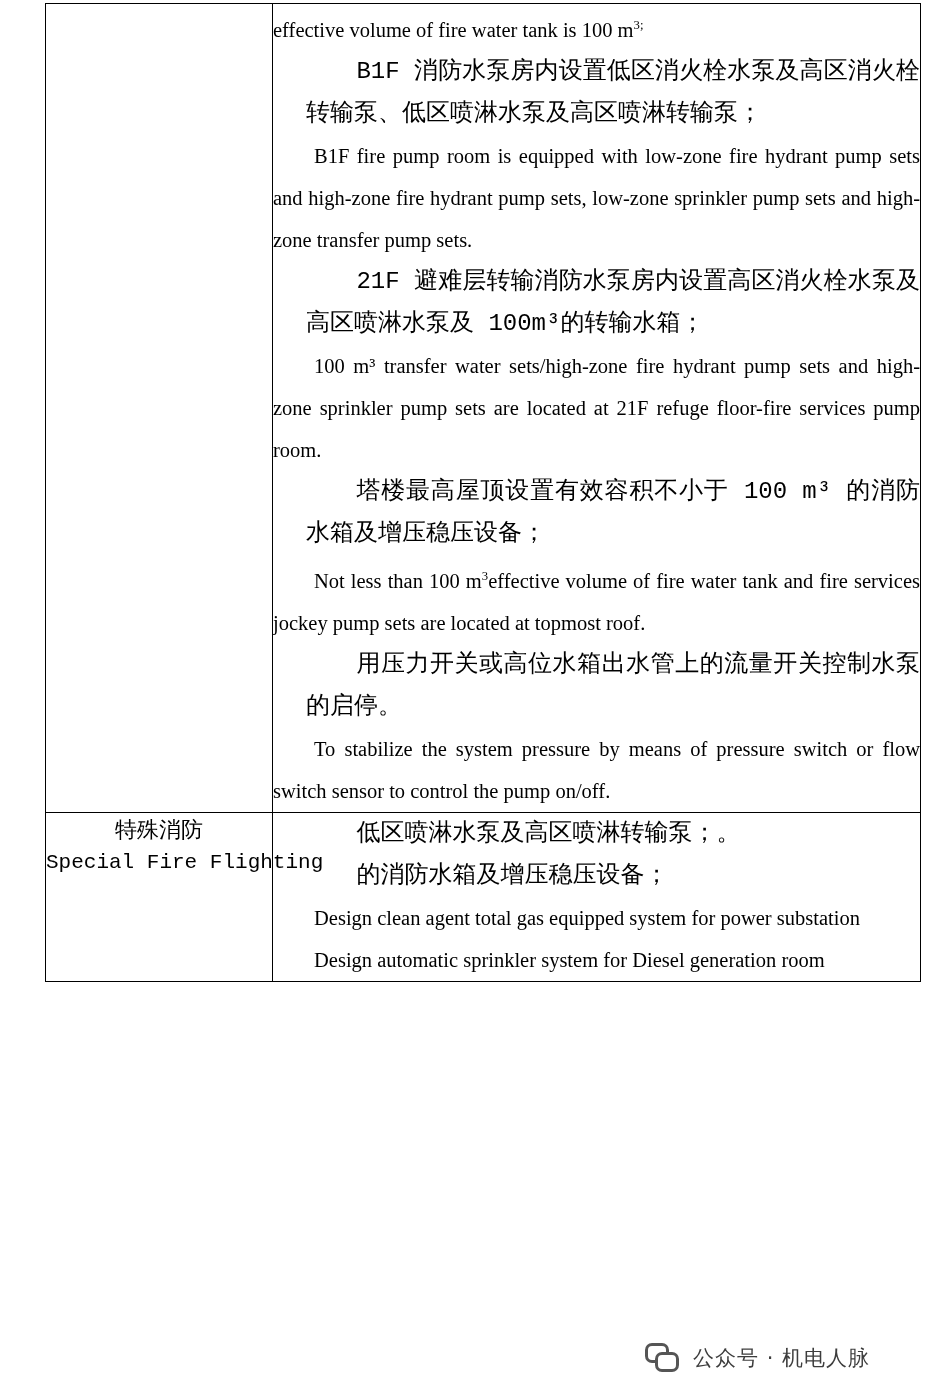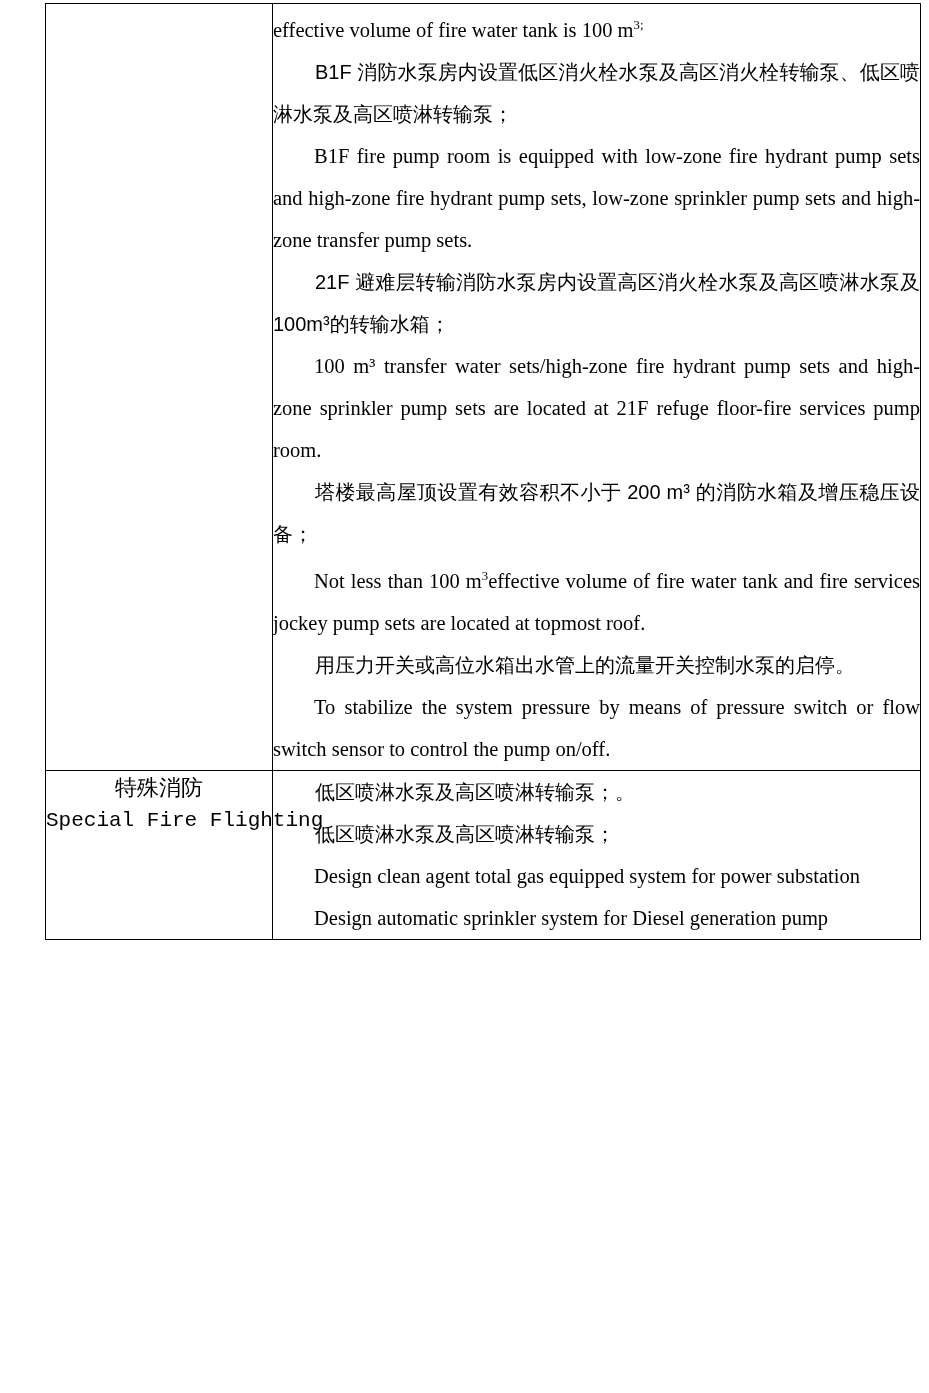--- a/index.html
+++ b/index.html
@@ -59,22 +59,23 @@
   }
 
   p.para {
     margin: 0;
     font-size: 20.5px;
     line-height: 42px;
     text-align: justify;
     text-justify: inter-word;
   }
   p.para.cn {
-    font-family: Liberation Sans, sans-serif;
-    font-size: 20px;
+    font-family: Liberation Mono, monospace;
+    font-size: 24px;
+    margin-left: 33px;
   }
   p.indent {
     text-indent: 2em;
   }
   p.cn.indent {
     text-indent: 2.1em;
   }
   .nojust {
     text-align: left;
   }
@@ -141,36 +142,43 @@
         <td class="col-label">
           <div class="label-cn"></div>
           <div class="label-en"></div>
         </td>
         <td class="col-body">
           <p class="para">effective volume of fire water tank is 100 m<sup class="small">3;</sup></p>
           <p class="para cn indent">B1F 消防水泵房内设置低区消火栓水泵及高区消火栓转输泵、低区喷淋水泵及高区喷淋转输泵；</p>
           <p class="para indent">B1F fire pump room is equipped with low-zone fire hydrant pump sets and high-zone fire hydrant pump sets, low-zone sprinkler pump sets and high-zone transfer pump sets.</p>
           <p class="para cn indent">21F 避难层转输消防水泵房内设置高区消火栓水泵及高区喷淋水泵及 100m³的转输水箱；</p>
           <p class="para indent">100 m³ transfer water sets/high-zone fire hydrant pump sets and high-zone sprinkler pump sets are located at 21F refuge floor-fire services pump room.</p>
-          <p class="para cn indent">塔楼最高屋顶设置有效容积不小于 200 m³ 的消防水箱及增压稳压设备；</p>
+          <p class="para cn indent">塔楼最高屋顶设置有效容积不小于 100 m³ 的消防水箱及增压稳压设备；</p>
           <p class="para indent">Not less than 100 m<sup class="small">3</sup>effective volume of fire water tank and fire services jockey pump sets are located at topmost roof.</p>
           <p class="para cn indent">用压力开关或高位水箱出水管上的流量开关控制水泵的启停。</p>
           <p class="para indent">To stabilize the system pressure by means of pressure switch or flow switch sensor to control the pump on/off.</p>
         </td>
       </tr>
       <tr>
         <td class="col-label">
           <div class="label-cn">特殊消防</div>
           <div class="label-en">Special Fire Flighting</div>
         </td>
         <td class="col-body">
           <p class="para cn indent nojust">低区喷淋水泵及高区喷淋转输泵；。</p>
-          <p class="para cn indent nojust">低区喷淋水泵及高区喷淋转输泵；</p>
+          <p class="para cn indent nojust">的消防水箱及增压稳压设备；</p>
           <p class="para indent">Design clean agent total gas equipped system for power substation</p>
-          <p class="para indent">Design automatic sprinkler system for Diesel generation pump</p>
+          <p class="para indent">Design automatic sprinkler system for Diesel generation room</p>
         </td>
       </tr>
     </tbody>
   </table>
 
 
+  <div class="watermark">
+    <span class="wm-logo">
+      <span class="b1"></span>
+      <span class="b2"></span>
+    </span>
+    <span class="wm-text">公众号 · 机电人脉</span>
+  </div>
 
 </div>
 
 </body></html>

